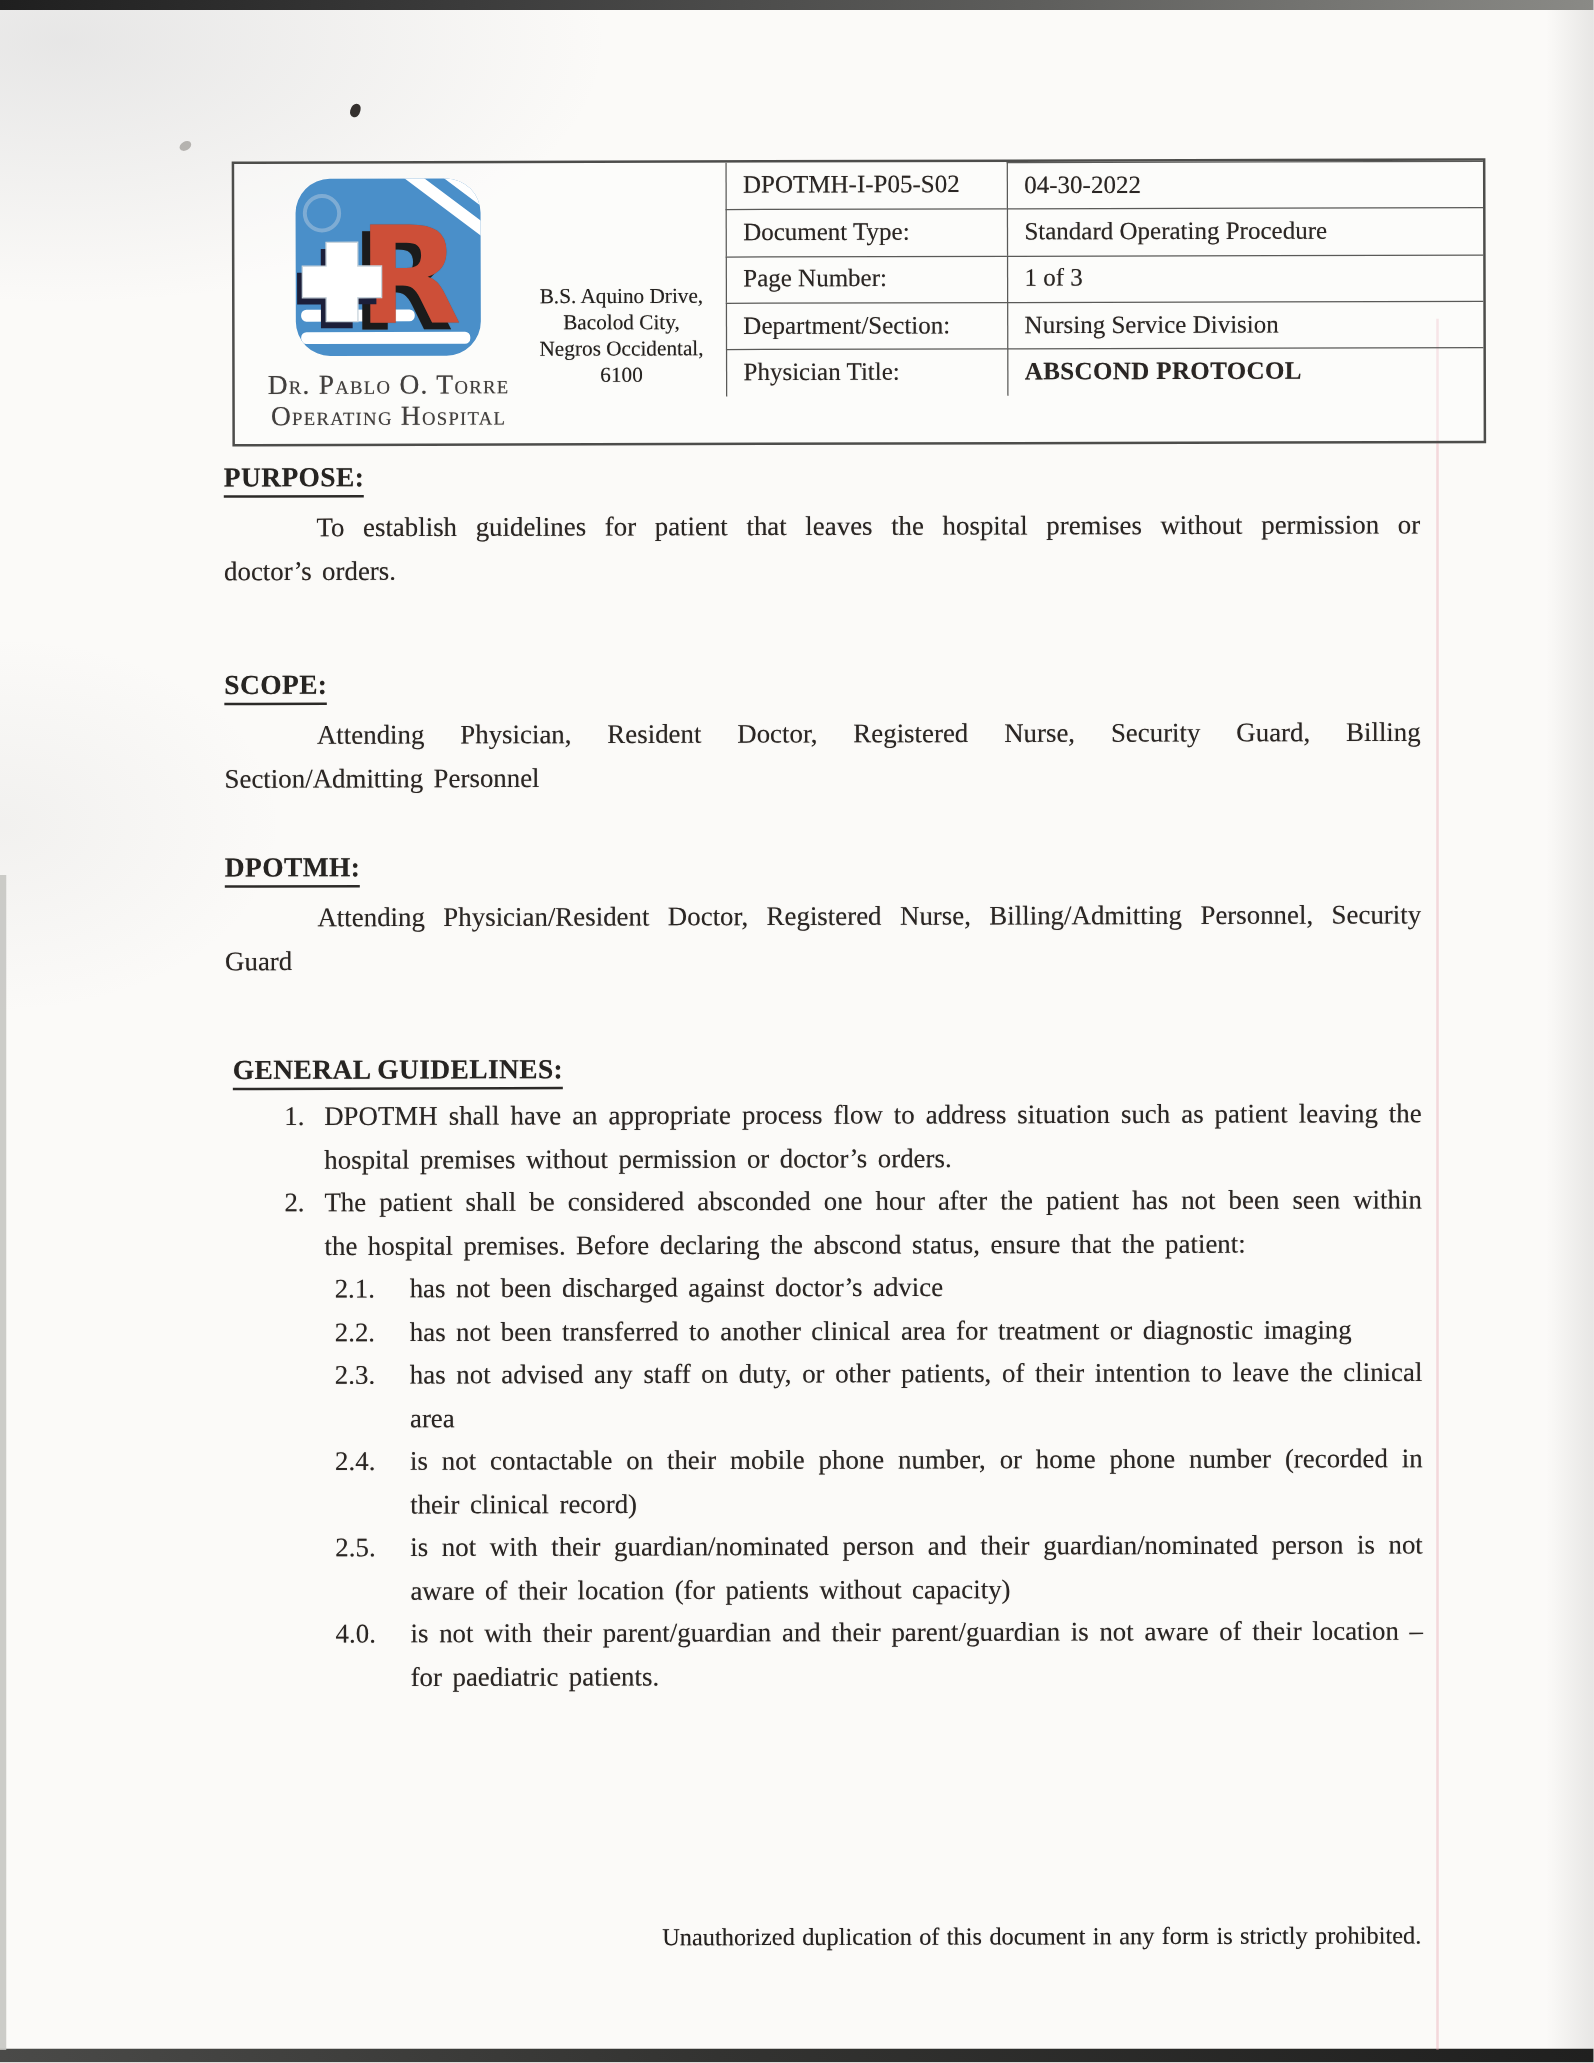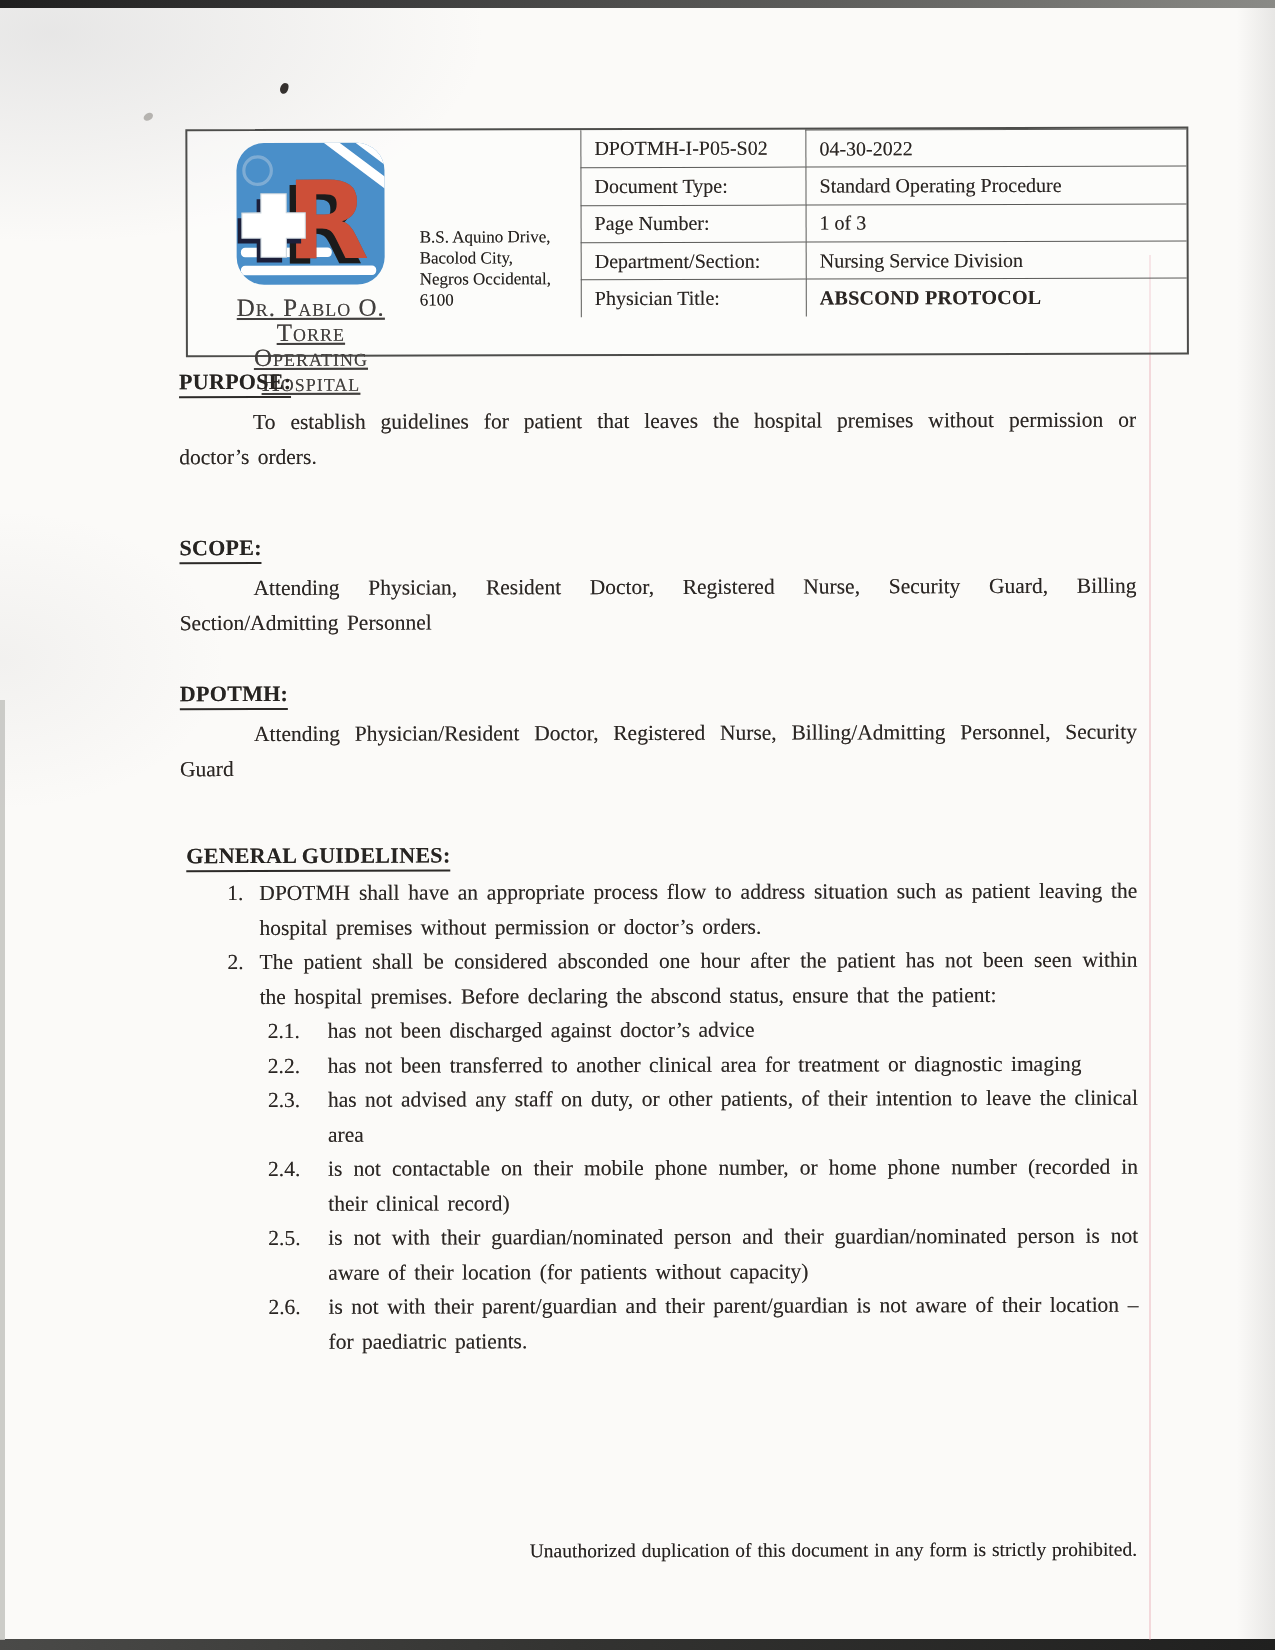--- a/index.html
+++ b/index.html
@@ -35,23 +35,23 @@
   .doc-table{
     position:absolute; left:185px; top:128px; width:999px; height:224px;
     display:grid; grid-template-columns:393px 225px 381px; grid-template-rows:repeat(6,1fr);
     border:2px solid #4d4d4b; background:rgba(255,255,255,.35); font-size:20px;
   }
   .cell{display:flex;align-items:center;}
   .lbl,.val{border-left:1.5px solid var(--line); padding-left:13px;}
   .bt{border-top:1.3px solid var(--line);}
   .logo-cell{grid-column:1; grid-row:1/7; display:flex; align-items:flex-start; padding:10px 0 0 14px;}
   .logo-col{width:218px; display:flex; flex-direction:column; align-items:center;}
-  .hosp-name{margin-top:6px; text-align:center; font-variant:small-caps; font-size:25px;
-    letter-spacing:1px; color:#413f3e; line-height:25px;text-decoration:underline;}
-  .addr{width:155px; margin-top:86px; font-size:17px; line-height:21px; color:#242220;}
+  .hosp-name{margin-top:6px; text-align:center; font-variant:small-caps; font-size:22px;
+    letter-spacing:1px; color:#413f3e; line-height:25px;}
+  .addr{width:155px; margin-top:86px; text-align:center; font-size:17px; line-height:21px; color:#242220;}
   .bold-value{font-weight:bold; letter-spacing:.3px;}
 
   
   .section{position:absolute; left:178px; width:957px;}
   .heading{display:inline-block; margin:0; font-size:22px; font-weight:bold; color:#262422;
     border-bottom:2.6px solid #2c2a28; letter-spacing:.3px; line-height:28px;}
   .para{margin:7px 0 0 0; text-indent:74px; text-align:justify; font-size:21.5px; line-height:34.5px; word-spacing:3px;}
   #sec-purpose{top:367px;} #sec-scope{top:533px;} #sec-level{top:679px;} #sec-guidelines{top:841px;}
   #sec-guidelines .heading{margin-left:6px;}
   .gl-list{margin-top:4px; font-size:21.5px; line-height:34.5px; word-spacing:3px;}
@@ -187,21 +187,21 @@
           <span class="num">2.4.</span>
           <span class="txt">is not contactable on their mobile phone number, or home phone number (recorded in their clinical record)</span>
         </div>
 
         <div class="gl-sub">
           <span class="num">2.5.</span>
           <span class="txt">is not with their guardian/nominated person and their guardian/nominated person is not aware of their location (for patients without capacity)</span>
         </div>
 
         <div class="gl-sub">
-          <span class="num">2.6.</span>
+          <span class="num">4.0.</span>
           <span class="txt">is not with their parent/guardian and their parent/guardian is not aware of their location – for paediatric patients.</span>
         </div>
 
       </div>
     </div>
 
     <div class="footer">Unauthorized duplication of this document in any form is strictly prohibited.</div>
 
   </div>
 </div>

